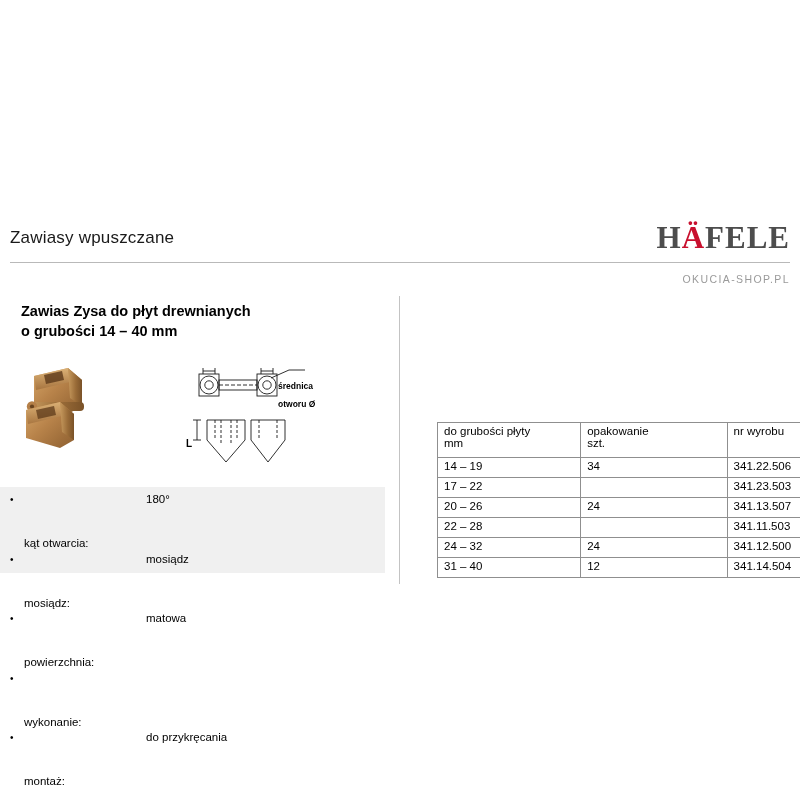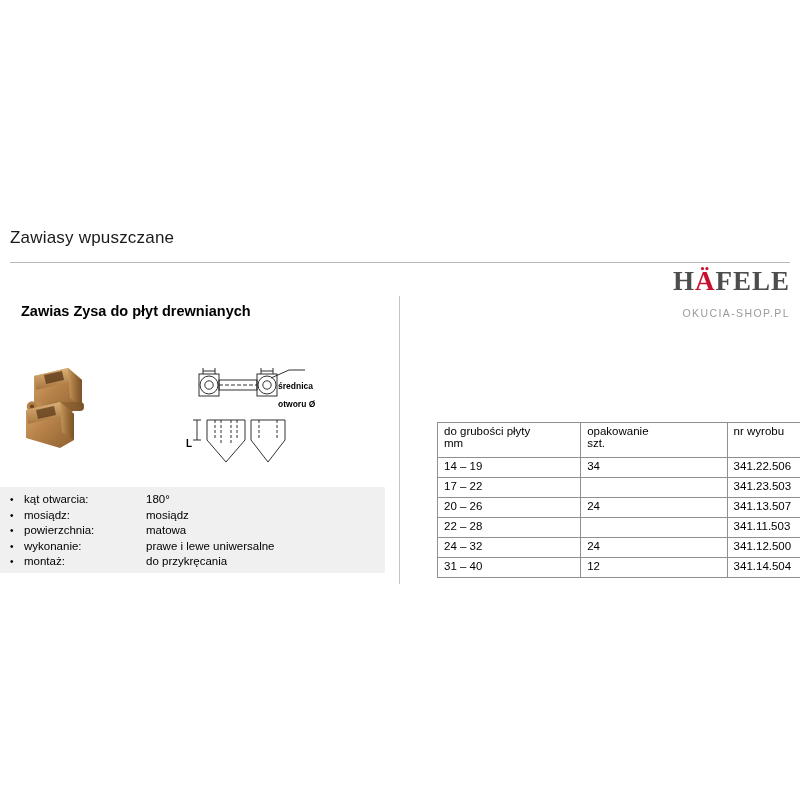--- a/index.html
+++ b/index.html
@@ -41,32 +41,31 @@
   .brand {
     position: absolute;
     right: 10px;
     top: 222px;
     text-align: right;
     width: 220px;
   }
   .brand-word {
     font-family: "Liberation Serif", serif;
     font-weight: bold;
-    font-size: 27px;
+    font-size: 31px;
     letter-spacing: 1px;
     color: #4d4d4d;
     line-height: 1;
     white-space: nowrap;
-    margin-top: 46px;
   }
   .brand-word .accent {
     color: #c8102e;
   }
   .brand-sub {
-    margin-top: 12px;
+    margin-top: 20px;
     font-size: 10.5px;
     color: #9a9a9a;
     letter-spacing: 1.4px;
   }
 
   
   .prod-title {
     position: absolute;
     left: 10px;
     top: 302px;
@@ -139,20 +138,21 @@
   .spec-bullet {
     width: 14px;
     flex: 0 0 14px;
     text-align: left;
     font-size: 10px;
     line-height: 15.5px;
   }
   .spec-key {
     width: 122px;
     flex: 0 0 122px;
+    margin-top: 44px;
   }
   .spec-val { flex: 1 1 auto; }
 
   
   .tbl {
     position: absolute;
     left: 437px;
     top: 422px;
     width: 377px;
     border-collapse: collapse;
@@ -180,20 +180,21 @@
   <div class="header-title">Zawiasy wpuszczane</div>
   <div class="header-rule"></div>
 
   <div class="brand">
     <div class="brand-word"><span>H</span><span class="accent">Ä</span><span>FELE</span></div>
     <div class="brand-sub">OKUCIA-SHOP.PL</div>
   </div>
 
   <div class="prod-title">
     <div>Zawias Zysa do płyt drewnianych</div>
+    <div>o grubości 14 – 40 mm</div>
   </div>
 
   <div class="v-divider"></div>
 
   <svg class="photo" viewBox="0 0 110 92">
     <defs>
       <linearGradient id="brass1" x1="0" y1="0" x2="1" y2="1">
         <stop offset="0%" stop-color="#d8a869"></stop>
         <stop offset="45%" stop-color="#b8834a"></stop>
         <stop offset="100%" stop-color="#8d5f30"></stop>
@@ -293,21 +294,20 @@
       <span class="spec-val">mosiądz</span>
     </div>
     <div class="spec-row">
       <span class="spec-bullet">•</span>
       <span class="spec-key">powierzchnia:</span>
       <span class="spec-val">matowa</span>
     </div>
     <div class="spec-row">
       <span class="spec-bullet">•</span>
       <span class="spec-key">wykonanie:</span>
-      <span class="spec-val">prawe i lewe uniwersalne</span>
     </div>
     <div class="spec-row">
       <span class="spec-bullet">•</span>
       <span class="spec-key">montaż:</span>
       <span class="spec-val">do przykręcania</span>
     </div>
   </div>
 
   <table class="tbl">
     <thead>

